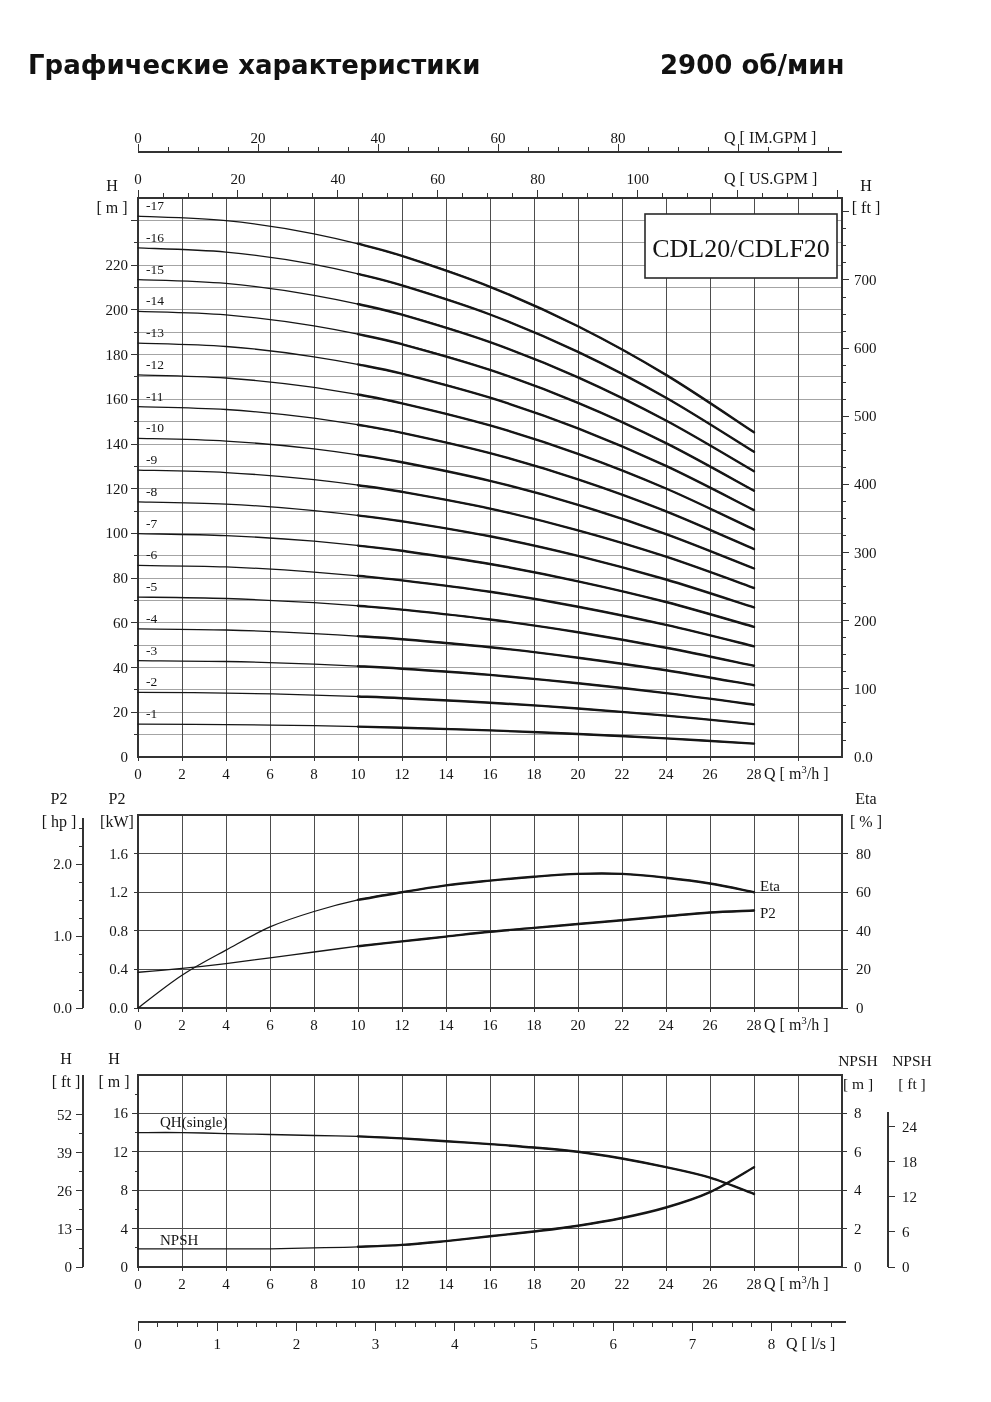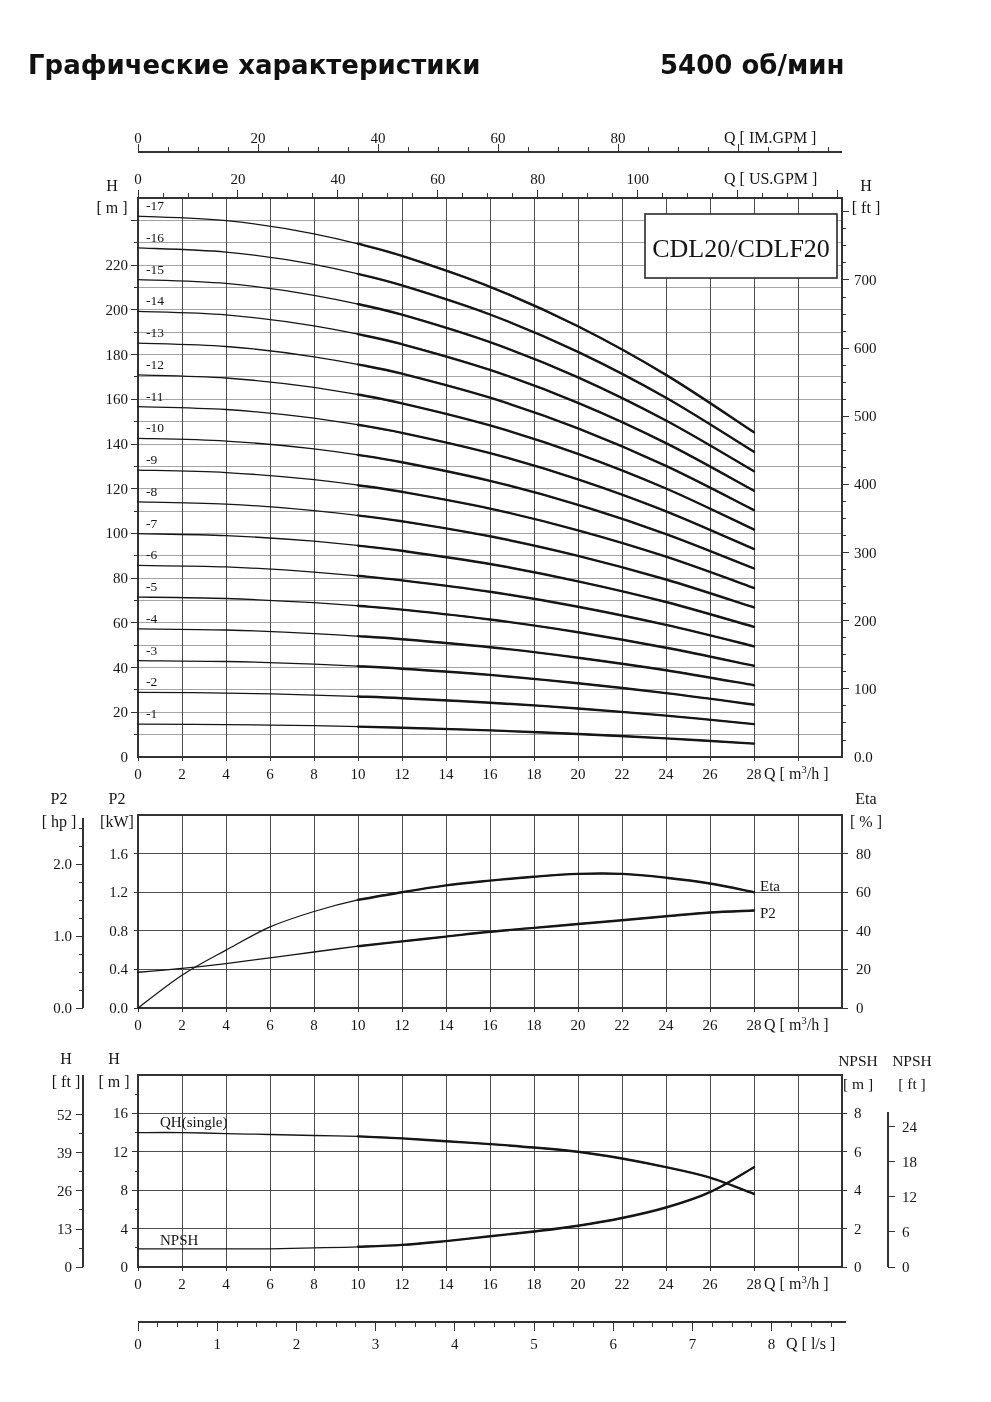--- a/index.html
+++ b/index.html
@@ -10,21 +10,21 @@
   #title-left{left:28px;}
   #title-right{left:660px;}
   svg text{fill:#151515;}
 </style>
 </head>
 <body>
 
 <div class="page">
   <div class="titlebar">
     <span id="title-left">Графические характеристики</span>
-    <span id="title-right">5400 об/мин</span>
+    <span id="title-right">2900 об/мин</span>
   </div>
   <svg id="chart" width="991" height="1402" viewBox="0 0 991 1402">
       <g>
         <line x1="138" y1="152" x2="842" y2="152" stroke="#333" stroke-width="1.4" shape-rendering="crispEdges"></line>
         <line x1="138" y1="152" x2="138" y2="144" stroke="#333" stroke-width="1" shape-rendering="crispEdges"></line>
         <line x1="168" y1="152" x2="168" y2="147" stroke="#333" stroke-width="1" shape-rendering="crispEdges"></line>
         <line x1="198" y1="152" x2="198" y2="147" stroke="#333" stroke-width="1" shape-rendering="crispEdges"></line>
         <line x1="228" y1="152" x2="228" y2="147" stroke="#333" stroke-width="1" shape-rendering="crispEdges"></line>
         <line x1="258" y1="152" x2="258" y2="144" stroke="#333" stroke-width="1" shape-rendering="crispEdges"></line>
         <line x1="288" y1="152" x2="288" y2="147" stroke="#333" stroke-width="1" shape-rendering="crispEdges"></line>

